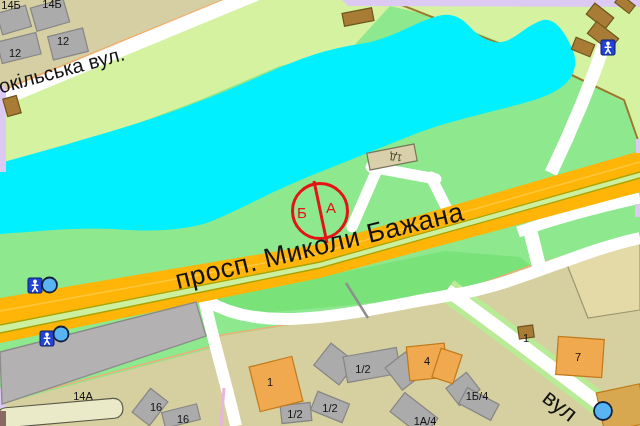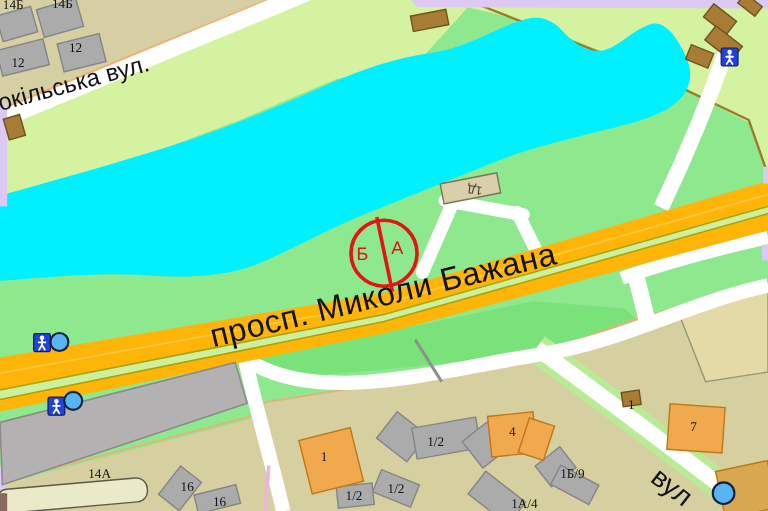--- a/index.html
+++ b/index.html
@@ -1,20 +1,20 @@
 <!DOCTYPE html>
 <html><head>
 <meta charset="utf-8">
 <style>
   html,body{margin:0;padding:0;background:#fff;}
   #map{position:relative;width:640px;height:426px;overflow:hidden;
        font-family:"Liberation Sans","DejaVu Sans",sans-serif;}
   #map svg{position:absolute;left:0;top:0;}
   .lbl{position:absolute;white-space:nowrap;color:#121212;}
-  .blabel{transform:translate(-50%,-50%);font-size:11px;line-height:11px;font-family:Liberation Serif, serif;}
+  .blabel{transform:translate(-50%,-50%);font-size:11px;line-height:11px;}
   .blabel-rot{transform:translate(-50%,-50%) rotate(187deg);font-size:10px;line-height:10px;color:#3a3a2a;}
   .street-sok{left:-4px;top:76px;font-size:20px;transform:rotate(-15deg);transform-origin:0 0;}
   .street-ave{left:172px;top:266px;font-size:27px;letter-spacing:.5px;transform:rotate(-13.6deg);transform-origin:0 0;}
   .street-vul{left:554px;top:384px;font-size:23px;transform:rotate(38deg);transform-origin:0 0;}
   .mletter{position:absolute;font-size:15px;line-height:17px;color:#e41414;}
 </style>
 </head>
 <body>
 
 <div id="map">
@@ -154,20 +154,20 @@
 <div class="lbl blabel" style="left:15px;top:53px">12</div>
 <div class="lbl blabel-rot" style="position:absolute;left:396px;top:157px">1Д</div>
 <div class="lbl blabel" style="left:83px;top:396px">14А</div>
 <div class="lbl blabel" style="left:156px;top:407px">16</div>
 <div class="lbl blabel" style="left:183px;top:419px">16</div>
 <div class="lbl blabel" style="left:270px;top:382px">1</div>
 <div class="lbl blabel" style="left:363px;top:369px">1/2</div>
 <div class="lbl blabel" style="left:330px;top:408px">1/2</div>
 <div class="lbl blabel" style="left:295px;top:414px">1/2</div>
 <div class="lbl blabel" style="left:427px;top:361px">4</div>
-<div class="lbl blabel" style="left:437px;top:421px">1А/4</div>
-<div class="lbl blabel" style="left:477px;top:396px">1Б/9</div>
+<div class="lbl blabel" style="left:425px;top:421px">1А/4</div>
+<div class="lbl blabel" style="left:477px;top:396px">1Б/4</div>
 <div class="lbl blabel" style="left:526px;top:338px">1</div>
 <div class="lbl blabel" style="left:578px;top:357px">7</div>
 
 <div class="mletter" style="left:297px;top:204px">Б</div>
 <div class="mletter" style="left:326px;top:199px">А</div>
 </div>
 
 </body></html>

